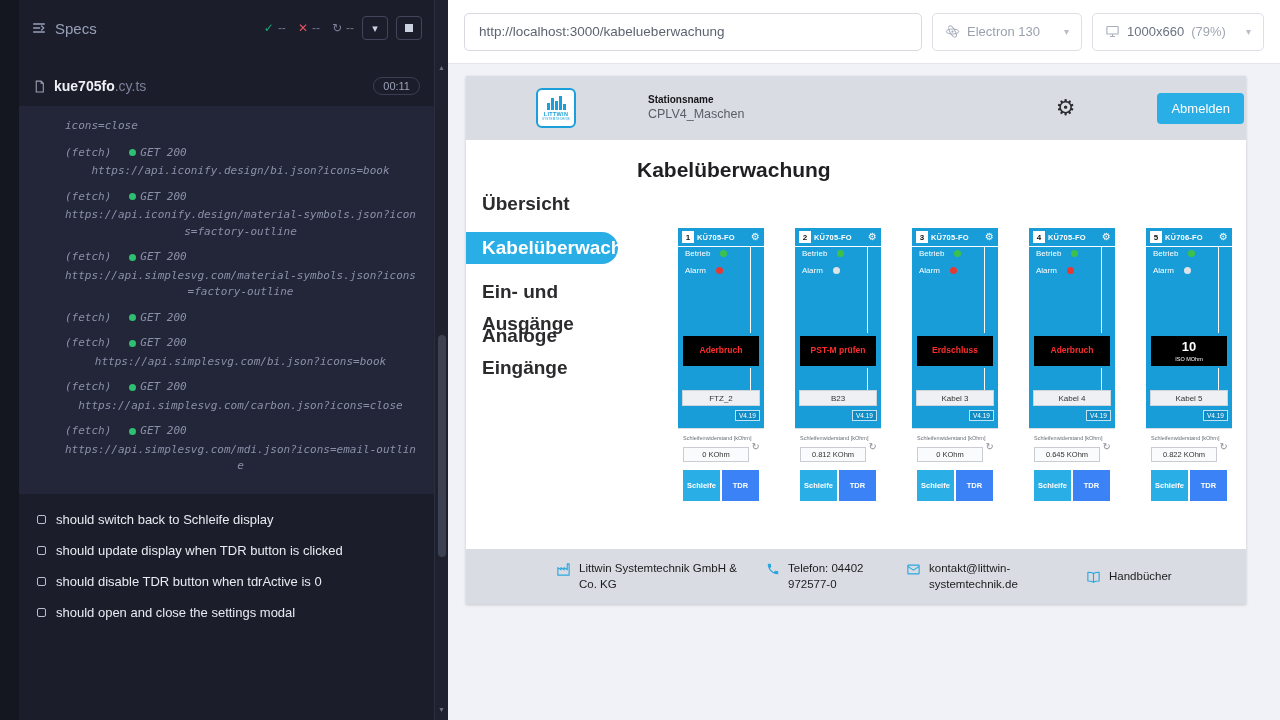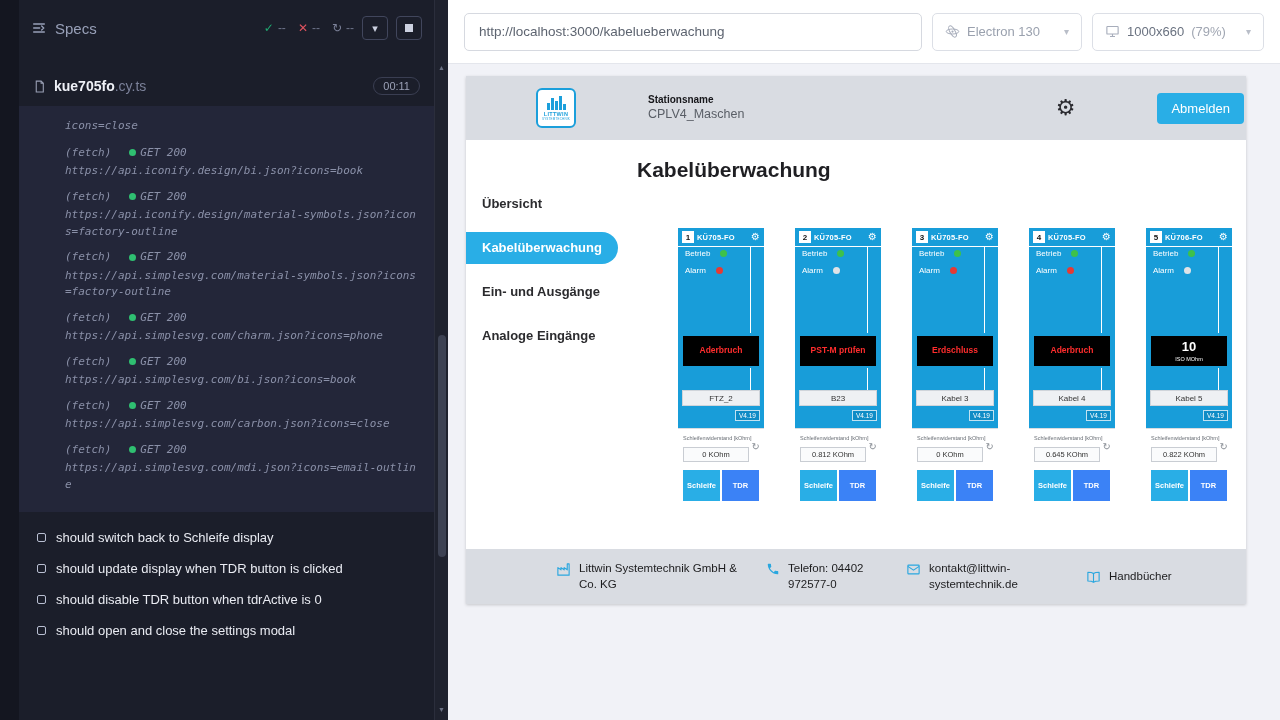--- a/index.html
+++ b/index.html
@@ -26,21 +26,21 @@
   .cy-btn { width:26px; height:24px; border:1px solid #41465c; border-radius:4px; display:flex; align-items:center; justify-content:center; color:#ccd1e0; margin-left:8px; font-size:11px; background:transparent; }
   .stop-square { width:8px; height:8px; background:#ccd1e0; }
 
   .cy-specrow { height:40px; margin-top:10px; display:flex; align-items:center; padding:0 14px; flex:none; }
   .spec-name { color:#eef0f6; font-weight:bold; font-size:14px; margin-left:8px; }
   .spec-ext { color:#7b8199; font-size:14px; font-weight:normal; }
   .spec-timer { margin-left:auto; border:1px solid #3a3e52; border-radius:10px; color:#9ba1b6; font-size:11px; padding:2px 9px; }
 
   .cy-log { background:#232639; padding:12px 18px 10px 46px; font-family:"DejaVu Sans Mono",monospace; font-style:italic; font-size:11px; line-height:1.5; color:#8a90a8; flex:none; }
   .log-partial { margin-bottom:10px; word-break:break-all; }
-  .log-entry { margin-bottom:9px; word-break:break-all; }
+  .log-entry { margin-bottom:9px; word-break:break-all;text-align:center; }
   .log-head { display:flex; align-items:center; }
   .log-type { margin-right:18px; }
   .log-dot { width:7px; height:7px; border-radius:50%; background:#2fbf71; margin-right:4px; flex:none; }
   .log-url { margin-top:2px; }
 
   .cy-tests { padding:10px 0; }
   .test-item { display:flex; align-items:flex-start; gap:10px; padding:8px 18px; color:#e9ebf2; font-size:13px; }
   .test-box { width:9px; height:9px; border:1px solid #b9bfd2; border-radius:2px; margin-top:3px; flex:none; }
 
   
@@ -63,21 +63,21 @@
   .logo-bars i { display:block; width:3px; background:#1b9fdb; }
   .logo-text { color:#1b9fdb; font-size:5.5px; font-weight:bold; letter-spacing:.3px; margin-top:1px; }
   .logo-sub { color:#1b9fdb; font-size:3px; letter-spacing:.2px; }
   .station { margin-left:72px; line-height:1.35; }
   .station-label { font-size:10px; font-weight:bold; color:#16161a; }
   .station-name { font-size:12.5px; color:#595e66; }
   .hdr-gear { margin-left:auto; font-size:22px; color:#2b2b30; line-height:1; }
   .logout-btn { margin-left:82px; background:#29aee6; color:#fff; font-size:13px; border:none; border-radius:4px; padding:8px 14px; }
 
   .app-nav { position:absolute; left:0; top:64px; width:152px; bottom:55px; background:#fff; z-index:4; padding-top:48px; }
-  .nav-item { height:32px; line-height:32px; padding-left:16px; margin-bottom:12px; font-size:13px; font-weight:bold; color:#2b2b2e; }
+  .nav-item { height:32px; line-height:32px; padding-left:16px; margin-bottom:12px; font-size:19px; font-weight:bold; color:#2b2b2e; }
   .nav-item.active { background:#29aee6; color:#fff; border-radius:0 16px 16px 0; }
 
   .app-content { position:absolute; left:152px; top:64px; right:0; bottom:0; background:#fff; padding-top:18px; }
   .page-title { margin-left:19px; font-size:21px; font-weight:600; color:#1f1f23; }
   .racks { display:flex; align-items:center; gap:7px; margin:16px 0 0 19px; }
   .rack { padding:3px 8px; font-size:11.5px; background:#e2e4e8; color:#2c2c30; border-radius:3px; }
   .rack.active { background:#29aee6; color:#fff; font-weight:bold; padding:4px 10px; }
 
   .devices { display:flex; gap:31px; margin:46px 0 0 60px; }
   .device { width:86px; height:300px; background:#189dd9; flex:none; position:relative; }
@@ -192,21 +192,20 @@
             </div>
             <div class="log-url">https://api.simplesvg.com/material-symbols.json?icons=factory-outline</div>
           </div>
 
           <div class="log-entry">
             <div class="log-head">
               <span class="log-type">(fetch)</span>
               <span class="log-dot"></span>
               <span class="log-status">GET 200</span>
             </div>
-            <div class="log-url">https://api.simplesvg.com/charm.json?icons=phone</div>
           </div>
 
           <div class="log-entry">
             <div class="log-head">
               <span class="log-type">(fetch)</span>
               <span class="log-dot"></span>
               <span class="log-status">GET 200</span>
             </div>
             <div class="log-url">https://api.simplesvg.com/bi.json?icons=book</div>
           </div>

